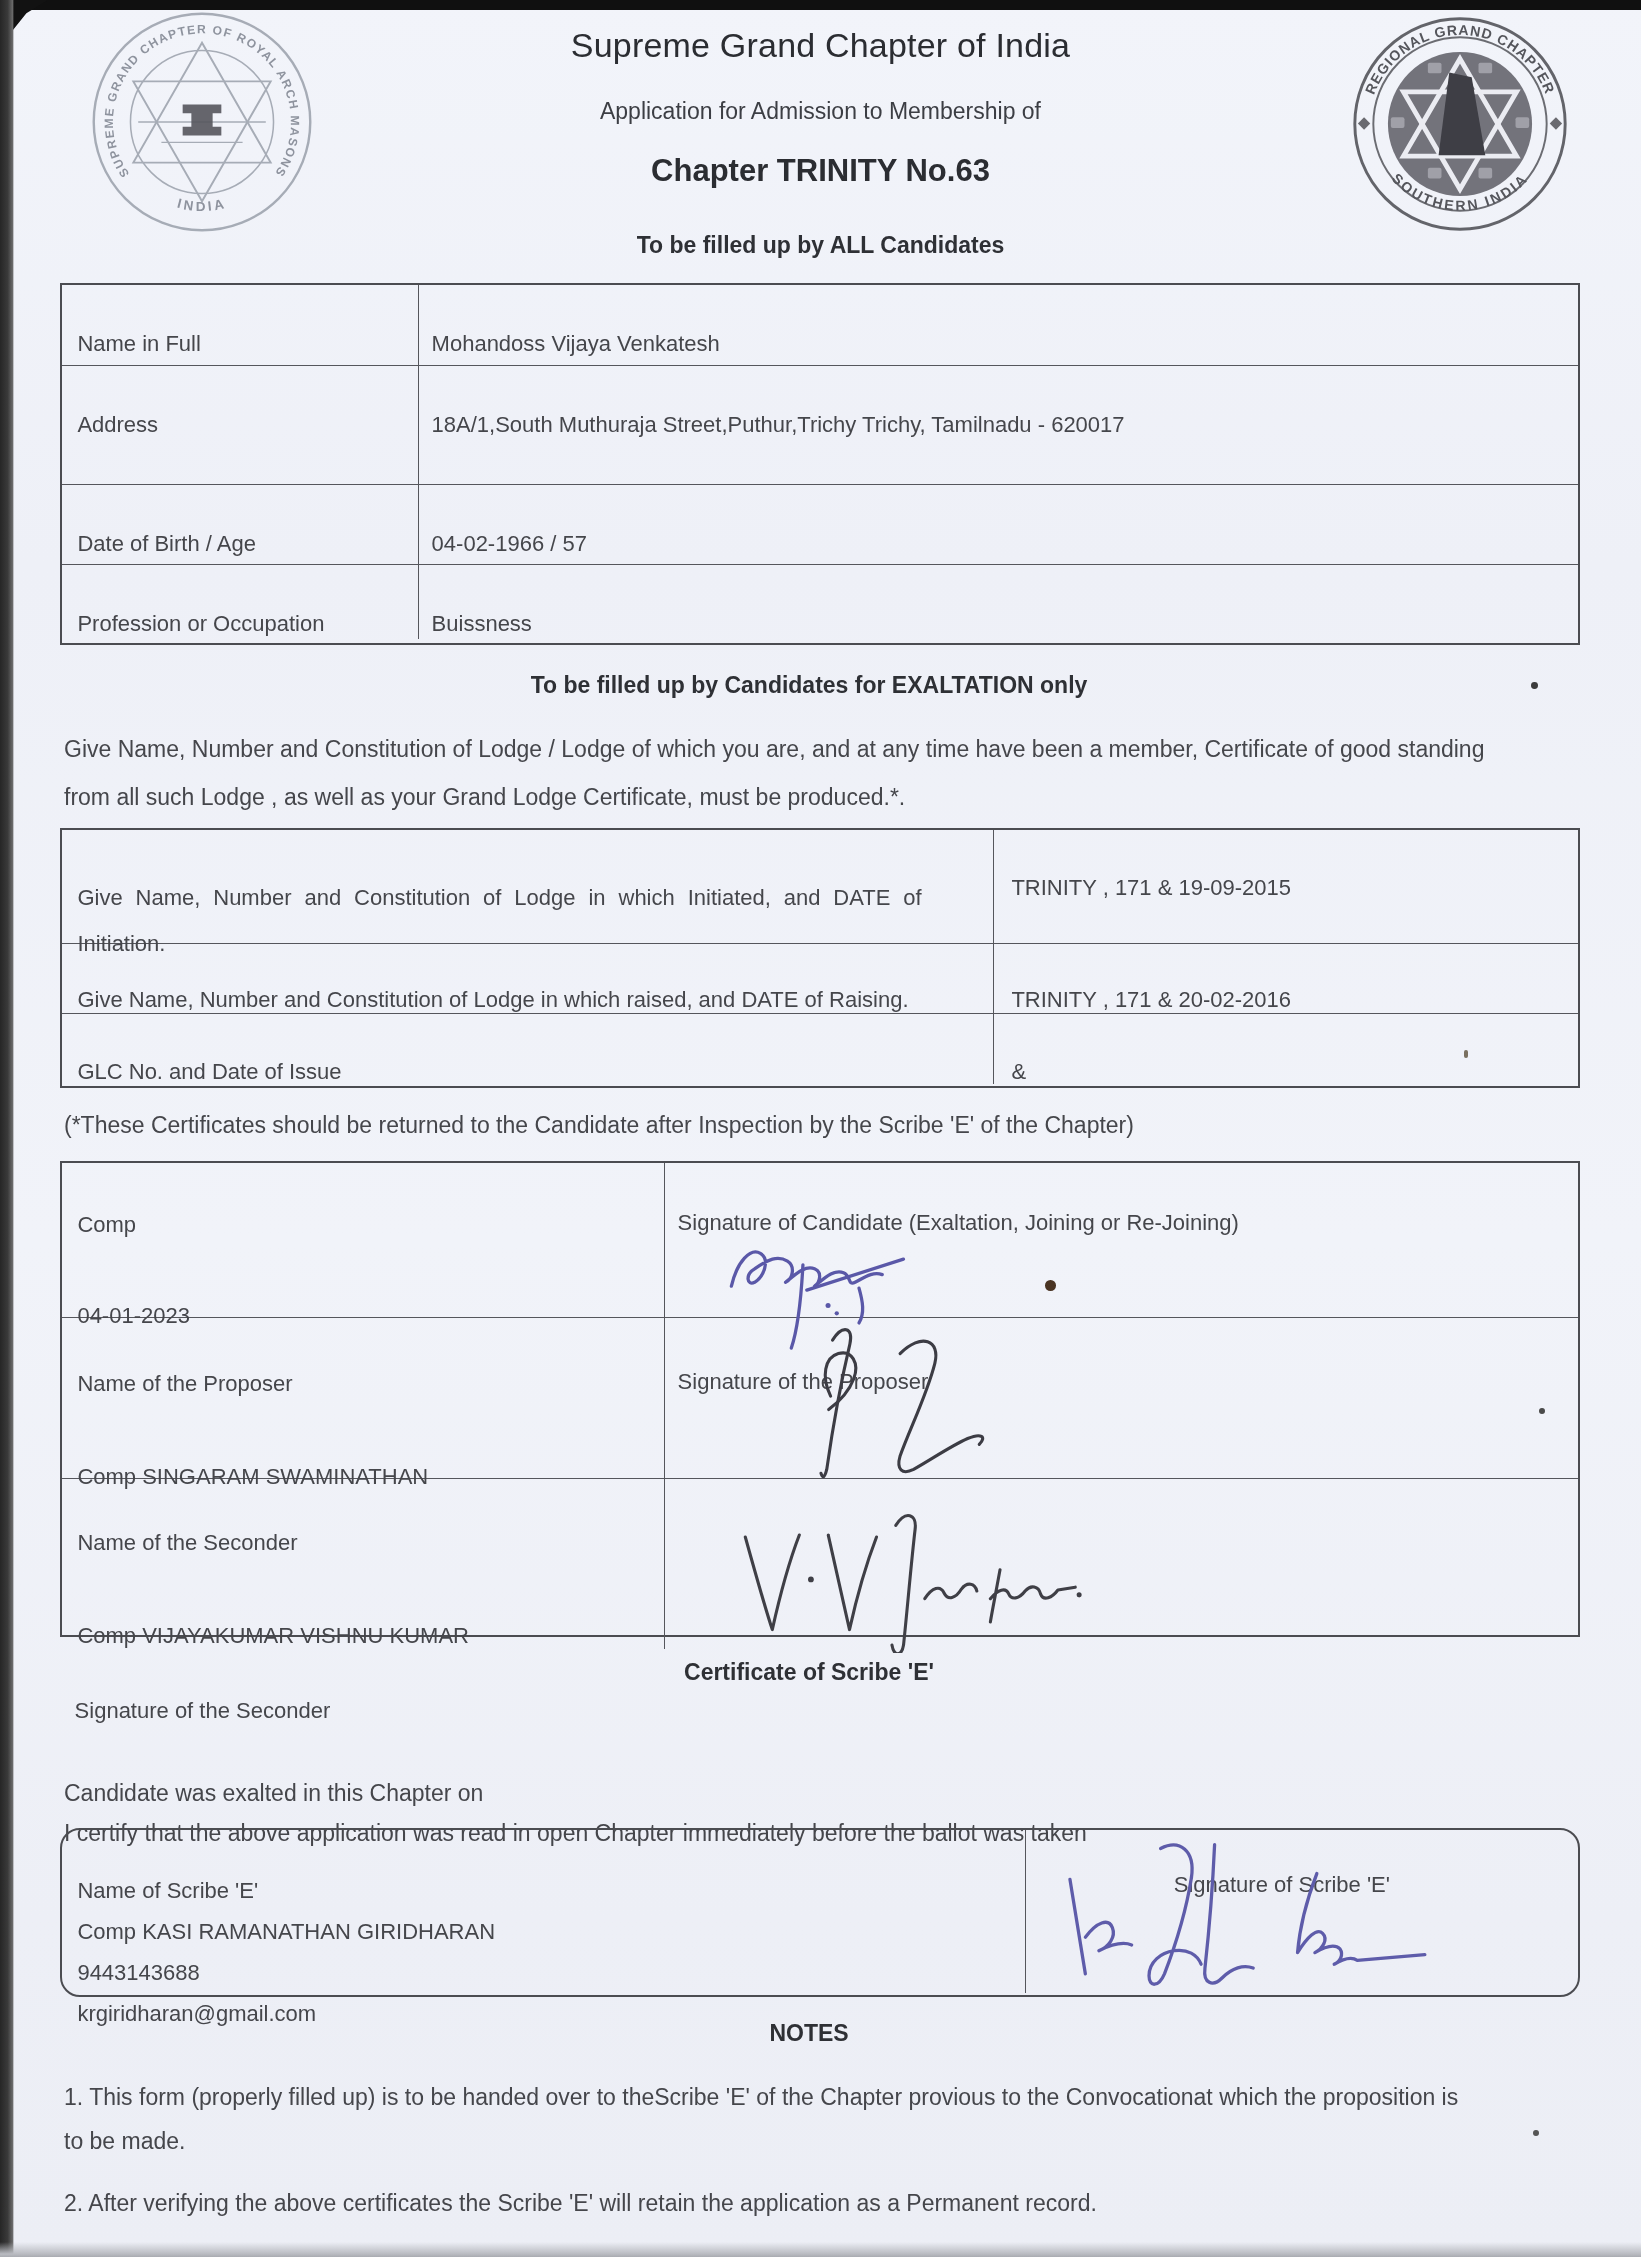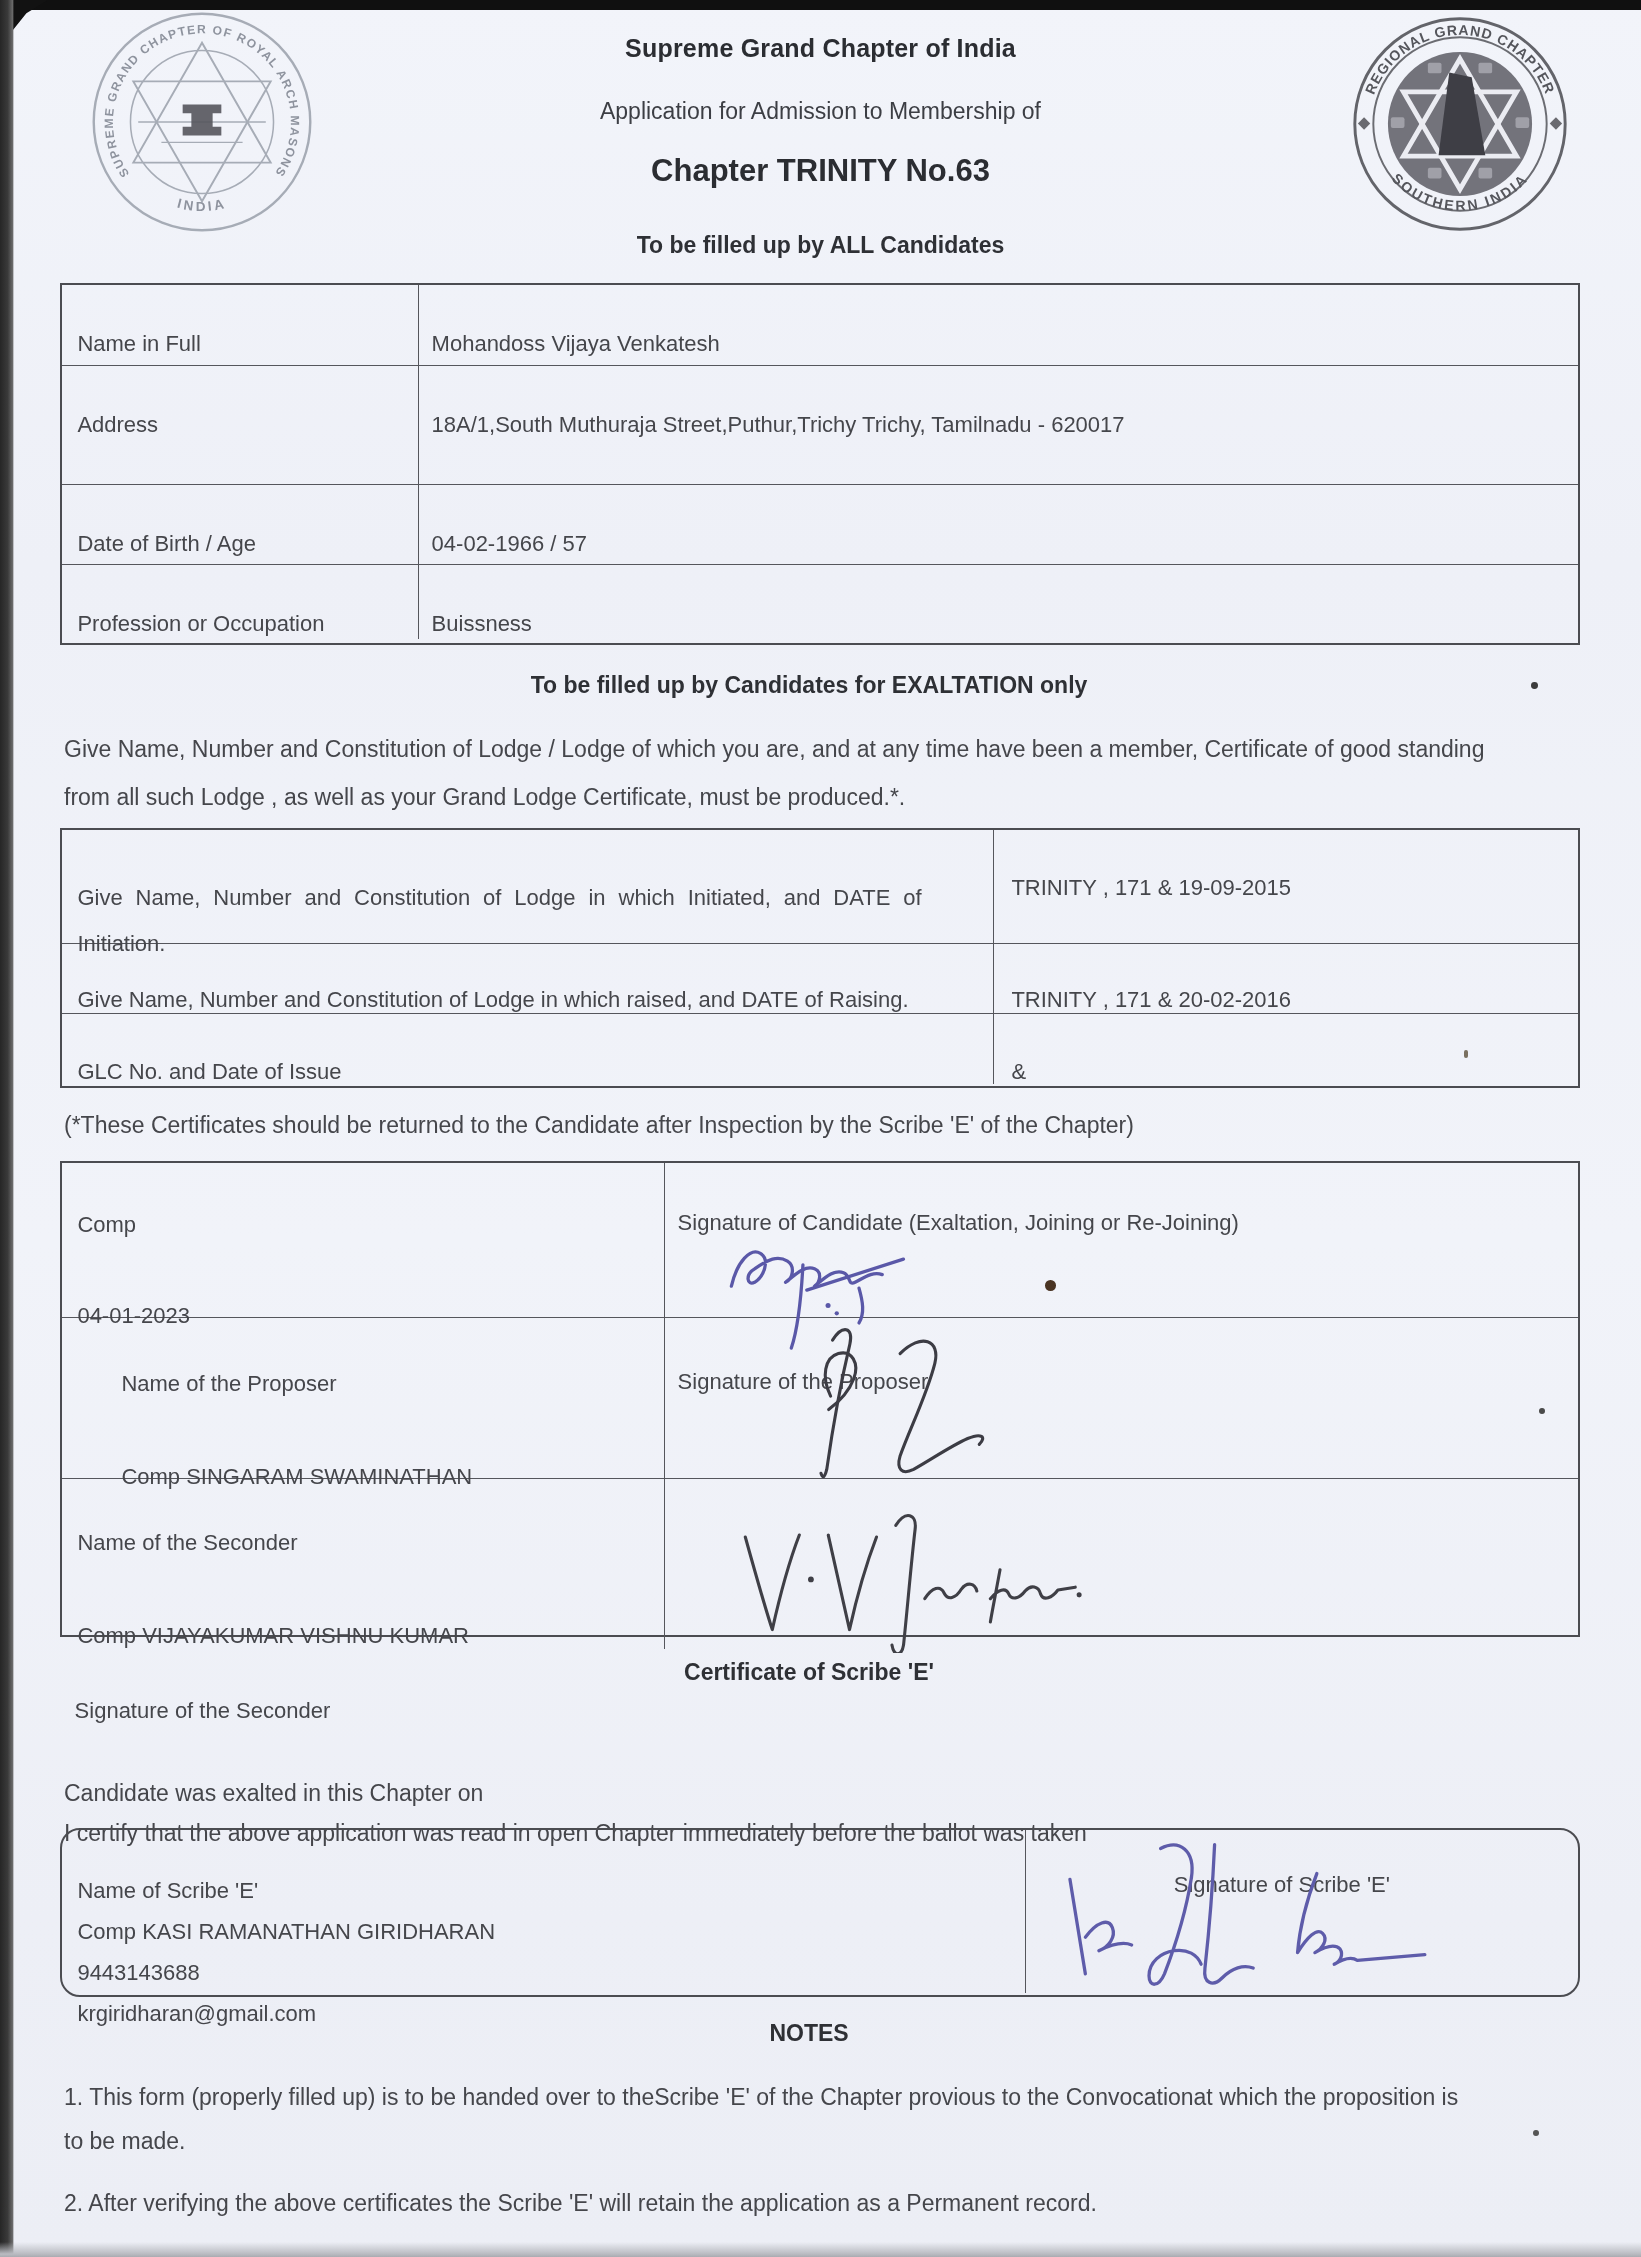--- a/index.html
+++ b/index.html
@@ -14,21 +14,21 @@
   }
   
   .scan-top-bar{position:absolute;left:0;top:0;width:1641px;height:9.7px;background:#101010;}
   .scan-corner{position:absolute;left:0;top:0;width:48px;height:33px;background:#121212;clip-path:polygon(0 0,100% 0,55% 40%,22% 100%,0 100%);}
   .scan-left-edge{position:absolute;left:0;top:0;width:13.5px;height:2257px;background:linear-gradient(90deg,#262626 0%,#3a3a3a 55%,#6a6a6a 90%,rgba(120,120,120,0) 100%);}
   .scan-bottom-edge{position:absolute;left:0;top:2242px;width:1641px;height:15.4px;background:linear-gradient(180deg,rgba(190,192,198,0) 0%,#b9bbc1 80%,#a9abb1 100%);}
   .speck{position:absolute;border-radius:50%;}
 
   
   .center-text{position:absolute;left:270px;width:1101px;text-align:center;}
-  .org-title{top:34px;font-size:25px;font-weight:bold;color:#2b2d32;letter-spacing:0.2px;}
+  .org-title{top:26px;font-size:34px;font-weight:normal;color:#2b2d32;letter-spacing:0.2px;}
   .subtitle{top:98px;font-size:23px;color:#3c3e44;}
   .chapter-title{top:153px;font-size:31px;font-weight:bold;color:#2b2d32;}
   .all-heading{top:232px;font-size:23px;font-weight:bold;color:#2e3035;}
   .seal{position:absolute;}
 
   
   .ftable{position:absolute;left:60px;width:1520px;border:2.9px solid #4b4c51;box-sizing:border-box;background:transparent;}
   .frow{display:flex;box-sizing:border-box;}
   .frow + .frow{border-top:1.9px solid #55565c;}
   .fcell{box-sizing:border-box;position:relative;}
@@ -193,21 +193,21 @@
     <div class="frow" style="height:154px;">
       <div class="fcell c1" style="width:603px;">
         <div class="cell-pad" style="padding-top:21px;">Comp</div>
         <div class="cell-pad" style="padding-top:37px;">04-01-2023</div>
       </div>
       <div class="fcell" style="flex:1;">
         <div class="cell-pad" style="padding-left:12.6px;padding-top:19.3px;">Signature of Candidate (Exaltation, Joining or Re-Joining)</div>
       </div>
     </div>
     <div class="frow" style="height:161px;">
-      <div class="fcell c1" style="width:603px;padding-left:44px;">
+      <div class="fcell c1" style="width:603px;">
         <div class="cell-pad" style="padding-top:25px;">Name of the Proposer</div>
         <div class="cell-pad" style="padding-top:39px;">Comp SINGARAM SWAMINATHAN</div>
       </div>
       <div class="fcell" style="flex:1;">
         <div class="cell-pad" style="padding-left:12.6px;padding-top:23px;">Signature of the Proposer</div>
       </div>
     </div>
     <div class="frow" style="height:155px;flex-direction:column;">
       <div class="fcell c1" style="width:603px;">
         <div class="cell-pad" style="padding-top:23px;">Name of the Seconder</div>

